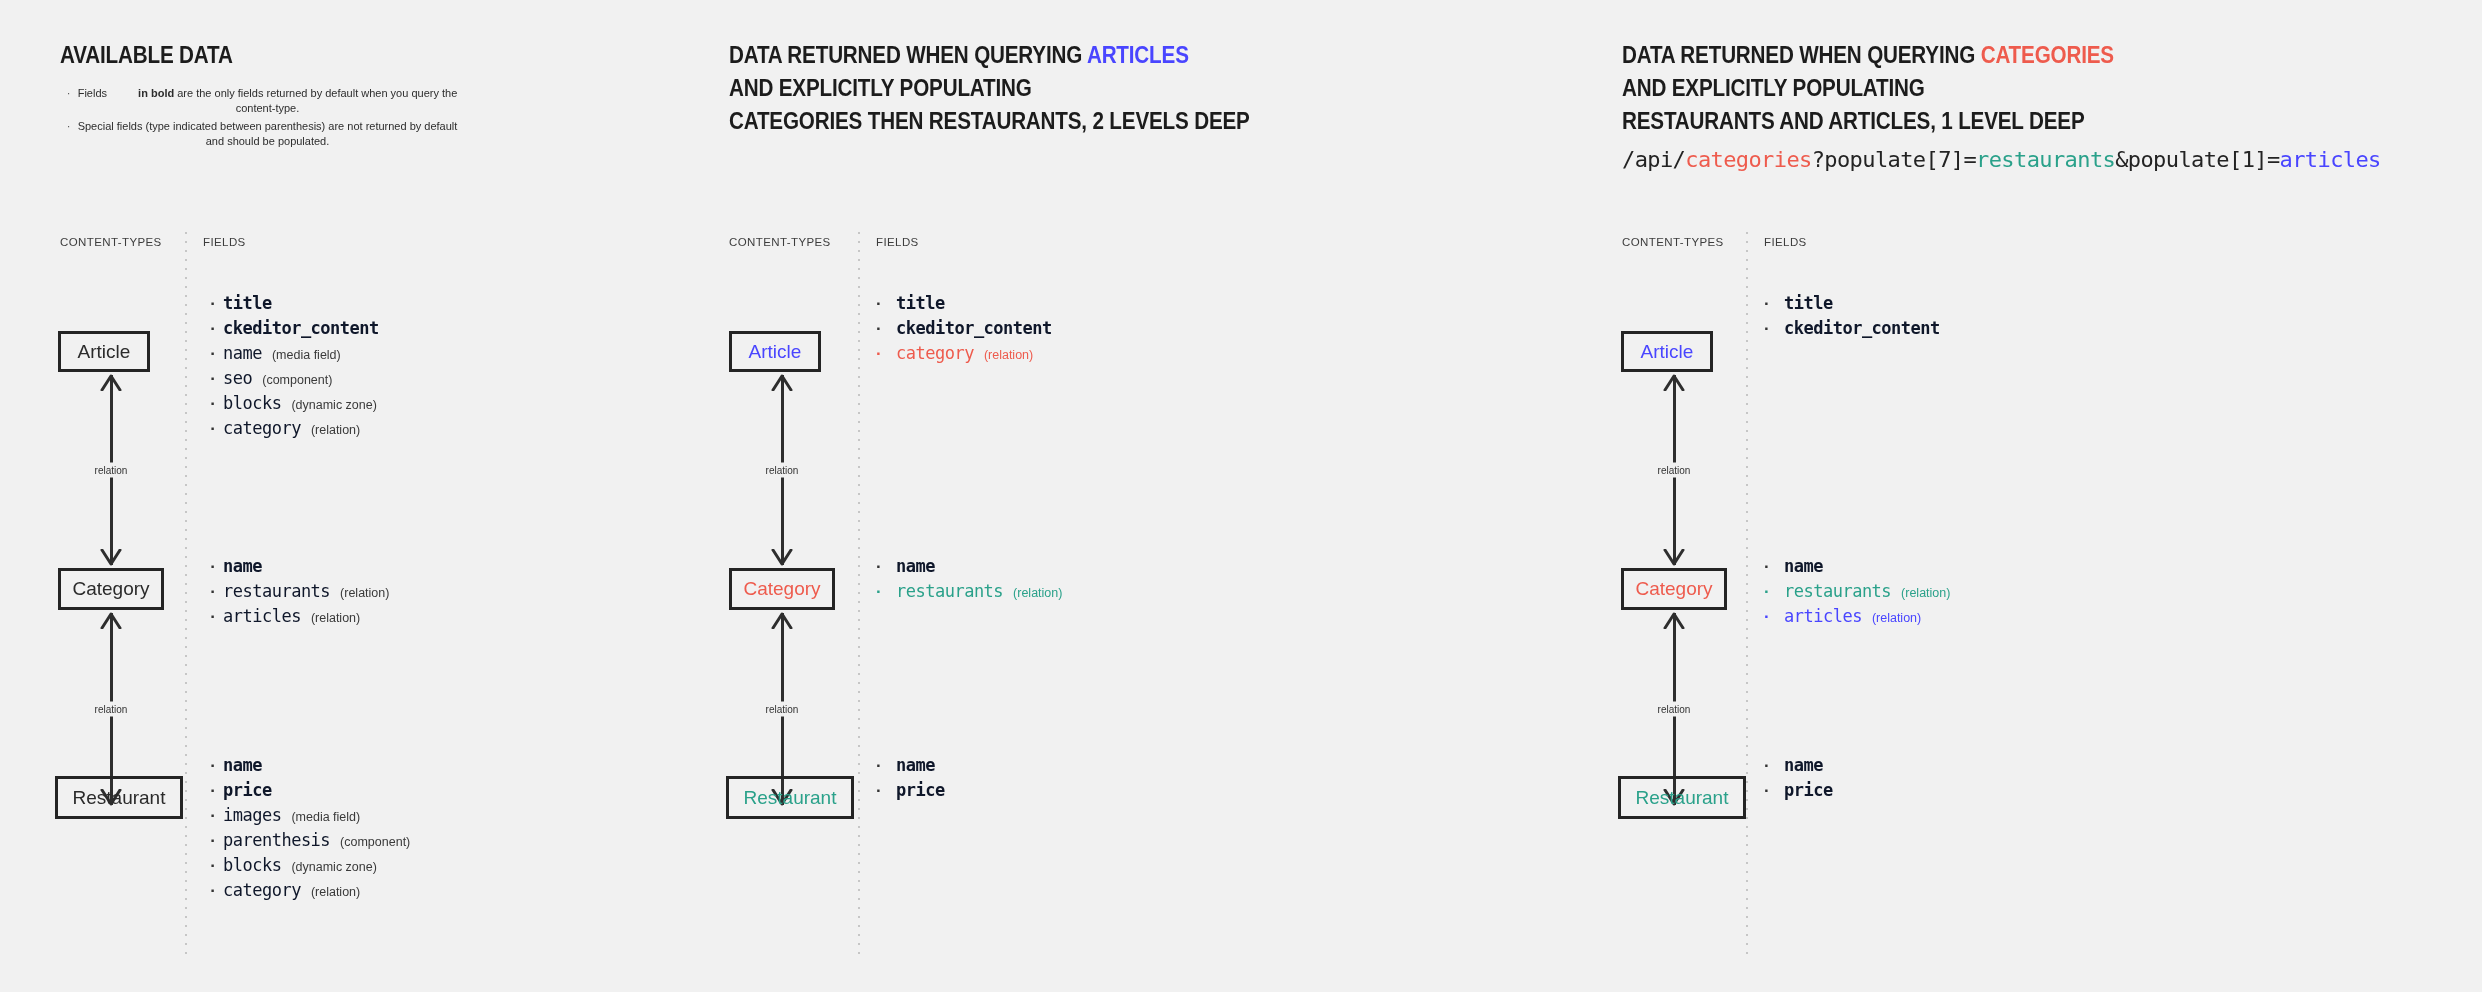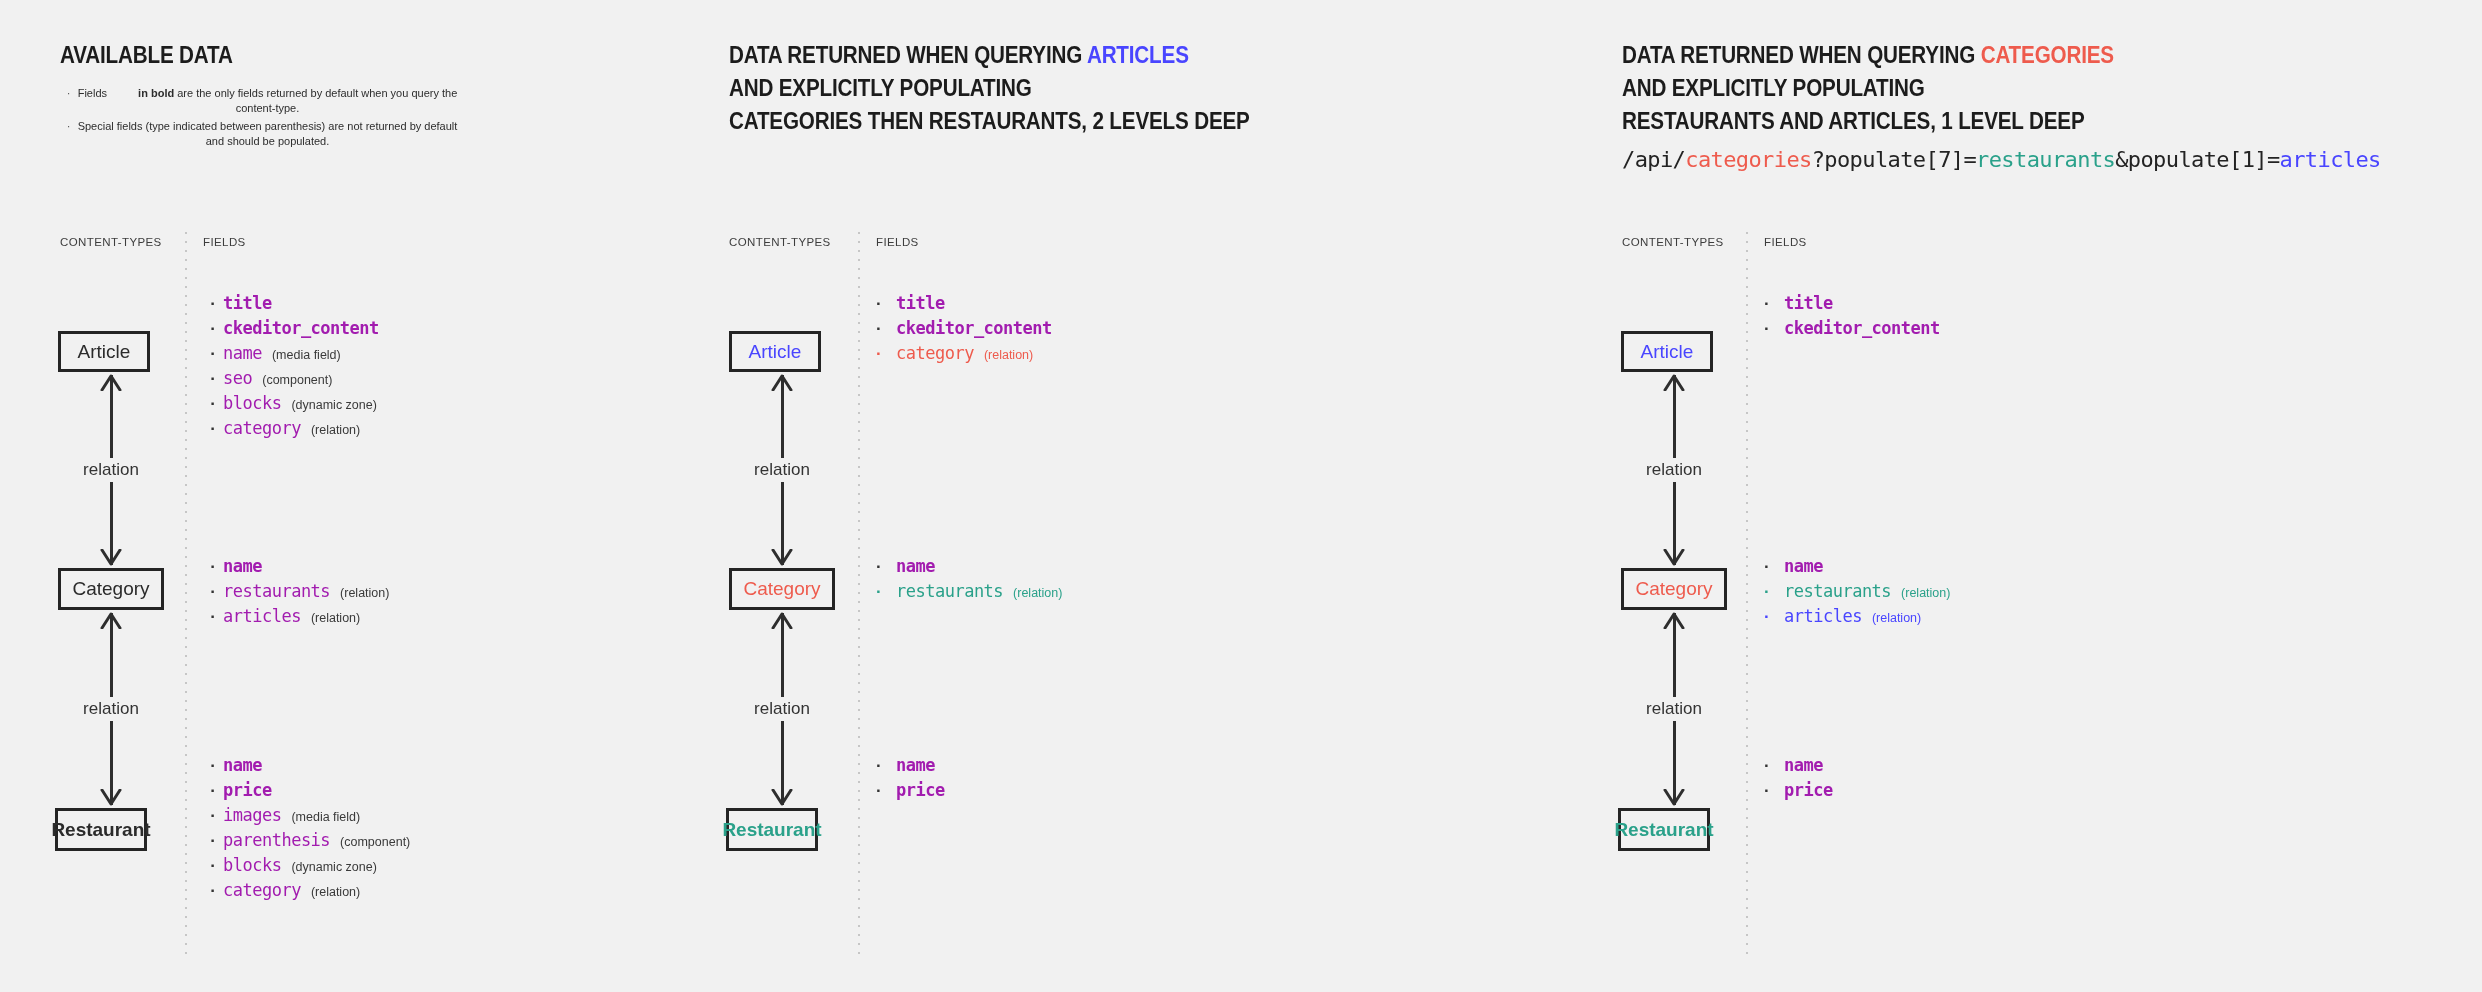--- a/index.html
+++ b/index.html
@@ -36,41 +36,41 @@
     position:absolute;top:232px;left:var(--div);width:2px;height:728px;
     background-image:repeating-linear-gradient(to bottom,#c6c6c6 0 2px,transparent 2px 9px);
   }
   .box{
     position:absolute;box-sizing:border-box;border:3px solid #242424;
     display:flex;align-items:center;justify-content:center;
     font-size:19px;color:#2b2b2b;
   }
   .box-article{left:calc(var(--cx) - 53px);top:331px;width:92px;height:41px;}
   .box-category{left:calc(var(--cx) - 53px);top:568px;width:106px;height:42px;}
-  .box-restaurant{left:calc(var(--cx) - 56px);top:808px;width:92px;height:43px;font-weight:bold;}
+  .box-restaurant{left:calc(var(--cx) - 56px);top:776px;width:128px;height:43px;}
 
   .connector{position:absolute;left:calc(var(--cx) - 12px);width:24px;}
   .connector-1{top:373px;height:194px;}
   .connector-2{top:611px;height:196px;}
   .cline{position:absolute;left:calc(50% - 1.5px);top:2px;bottom:2px;width:3px;background:#2e2e2e;}
   .chev{position:absolute;left:0;}
   .chev.top{top:0;}
   .chev.bot{bottom:0;}
   .chev polyline{fill:none;stroke:#2e2e2e;stroke-width:3;stroke-linecap:round;stroke-linejoin:round;}
   .relation{
     position:absolute;top:50%;left:50%;transform:translate(-50%,-50%);
-    background:#f1f1f1;padding:2px 6px;font-size:17px;color:#333;white-space:nowrap;
+    background:#f1f1f1;padding:2px 6px;font-size:10px;color:#333;white-space:nowrap;
   }
   .fields{position:absolute;left:calc(var(--div) + 18px);}
   .fields-article{top:291px;}
   .fields-category{top:554px;}
   .fields-restaurant{top:753px;}
   .field{display:flex;align-items:baseline;height:25px;line-height:25px;white-space:nowrap;}
   .f-bullet{flex:none;width:20px;font-size:17px;font-weight:bold;color:#333;}
-  .f-name{font-family:"DejaVu Sans Mono",monospace;font-size:17px;color:#a21caf;letter-spacing:-0.5px;}
+  .f-name{font-family:"DejaVu Sans Mono",monospace;font-size:17px;color:#0f172a;letter-spacing:-0.5px;}
   .f-name.bold{font-weight:bold;}
   .f-type{font-size:12.5px;color:#3a3a3a;margin-left:10px;}
 </style>
 </head>
 <body>
 
 <section class="column col-1">
   <div class="titles">
       <div class="title-line"><span>AVAILABLE DATA</span></div>
     </div>

